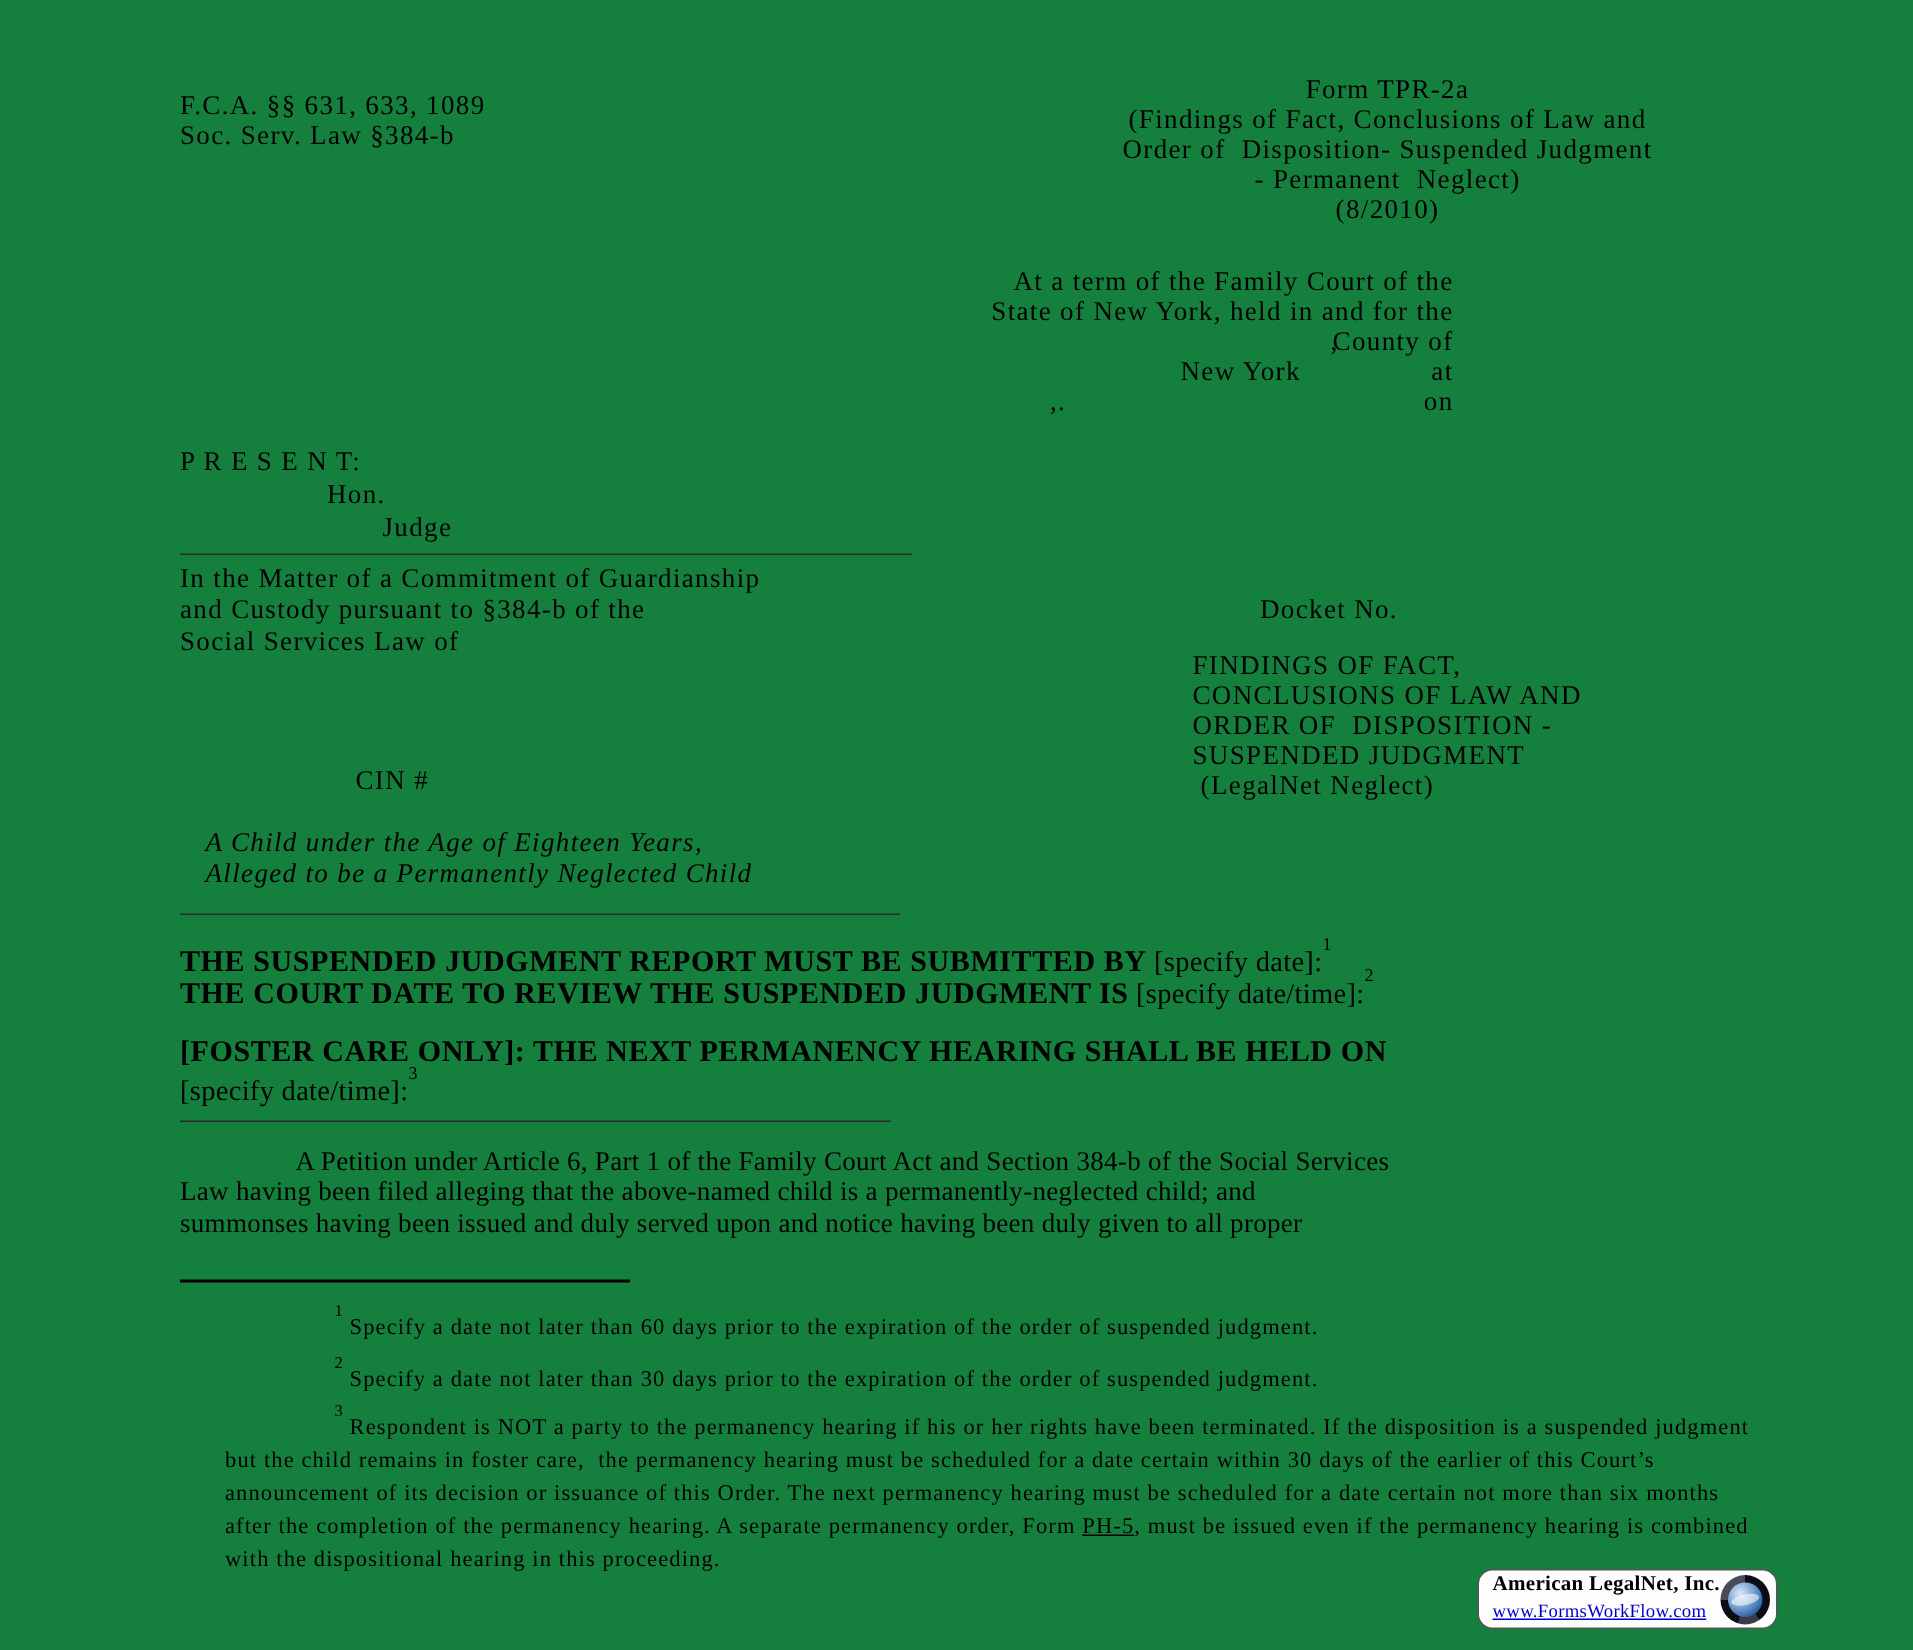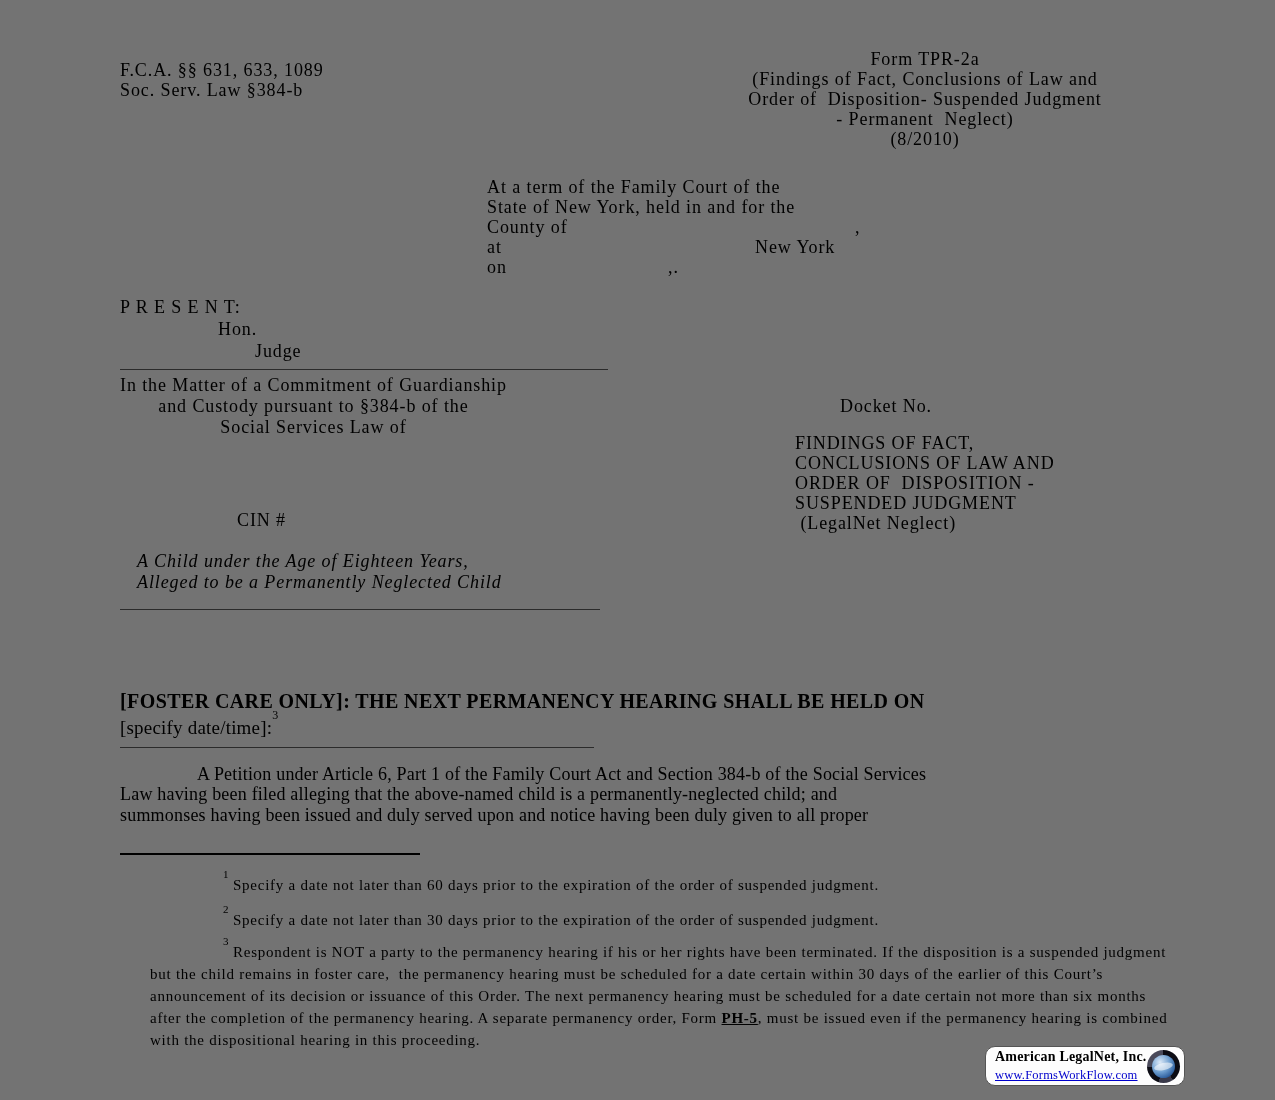--- a/index.html
+++ b/index.html
@@ -1,21 +1,21 @@
 <!DOCTYPE html>
 <html><head>
 <meta charset="utf-8">
 <style>
   * { margin: 0; padding: 0; box-sizing: border-box; }
   html, body { background: #e8e8e8; }
   .page {
     position: relative;
     width: 1275px;
     height: 1100px;
-    background: #737373;
+    background: #15803d;
     color: #000;
     font-family: "Liberation Serif", "DejaVu Serif", serif;
     overflow: hidden;
   }
   .abs { position: absolute; }
   .t { white-space: pre-wrap; }
   .body-txt { font-size: 18px; line-height: 20px; letter-spacing: 0.9px; }
   .line { position: relative; height: 20px; line-height: 20px; }
   .posabs { position: absolute; top: 0; }
   .center { text-align: center; }
@@ -24,21 +24,21 @@
   .bold-directive { font-weight: bold; font-size: 20px; letter-spacing: 0.4px; }
   .dline { height: 20.5px; line-height: 20.5px; white-space: nowrap; }
   .plain { font-weight: normal; font-size: 19px; letter-spacing: 0.2px; }
   sup.ref { font-size: 12px; position: relative; top: -7px; letter-spacing: 0; }
   .petition-line { height: 20.3px; line-height: 20.3px; font-size: 18px; letter-spacing: 0.2px; }
   .pet-indent { padding-left: 77px; }
   .fn { font-size: 15px; letter-spacing: 0.75px; line-height: 22px; }
   .fn sup.ref { font-size: 11px; top: -6px; }
   .fn-sep { background: #000; height: 2px; }
   .fn3-body { text-indent: 73px; }
-  .u { text-decoration: underline; font-weight: bold; }
+  .u { text-decoration: underline; }
   .badge {
     position: absolute;
     left: 985px; top: 1046px;
     width: 200px; height: 40px;
     border: 1.5px solid #555;
     border-radius: 10px;
     background: #fdfdfd;
     display: flex; align-items: center; justify-content: space-between;
     padding: 2px 4px 2px 9px;
   }
@@ -66,21 +66,21 @@
   </div>
 
   <div class="abs body-txt center" style="left:680px; top:49px; width:490px;">
     <div class="line t">Form TPR-2a</div>
     <div class="line t">(Findings of Fact, Conclusions of Law and</div>
     <div class="line t">Order of  Disposition- Suspended Judgment</div>
     <div class="line t">- Permanent  Neglect)</div>
     <div class="line t">(8/2010)</div>
   </div>
 
-  <div class="abs body-txt" style="left:487px; top:177px; width:450px;">
+  <div class="abs body-txt" style="left:519px; top:177px; width:450px;text-align:right;">
     <div class="line t">At a term of the Family Court of the</div>
     <div class="line t">State of New York, held in and for the</div>
     <div class="line">
       <span class="t">County of</span>
       <span class="t posabs" style="left:368px;">,</span>
     </div>
     <div class="line">
       <span class="t">at</span>
       <span class="t posabs" style="left:268px;">New York</span>
     </div>
@@ -91,21 +91,21 @@
   </div>
 
   <div class="abs body-txt" style="left:120px; top:296px;">
     <div class="line t" style="height:22px; line-height:22px;">P R E S E N T:</div>
     <div class="line t" style="height:22px; line-height:22px; padding-left:98px;">Hon.</div>
     <div class="line t" style="height:22px; line-height:22px; padding-left:135px;">Judge</div>
   </div>
 
   <div class="abs divider" style="left:120px; top:369px; width:488px;"></div>
 
-  <div class="abs body-txt" style="left:120px; top:375px;text-align:center;">
+  <div class="abs body-txt" style="left:120px; top:375px;">
     <div class="caption-line t">In the Matter of a Commitment of Guardianship</div>
     <div class="caption-line t">and Custody pursuant to §384-b of the</div>
     <div class="caption-line t">Social Services Law of</div>
   </div>
 
   <div class="abs body-txt t" style="left:840px; top:396px;">Docket No.</div>
 
   <div class="abs body-txt" style="left:795px; top:433px;">
     <div class="line t">FINDINGS OF FACT,</div>
     <div class="line t">CONCLUSIONS OF LAW AND</div>
@@ -116,20 +116,24 @@
 
   <div class="abs body-txt t" style="left:222px; top:510px;margin-left:15px;">CIN #</div>
 
   <div class="abs body-txt" style="left:137px; top:551px;font-style:italic;">
     <div class="caption-line t">A Child under the Age of Eighteen Years,</div>
     <div class="caption-line t">Alleged to be a Permanently Neglected Child</div>
   </div>
 
   <div class="abs divider" style="left:120px; top:609px; width:480px;"></div>
 
+  <div class="abs bold-directive" style="left:120px; top:626px;">
+    <div class="dline"><span class="t">THE SUSPENDED JUDGMENT REPORT MUST BE SUBMITTED BY</span><span class="t plain"> [specify date]:</span><sup class="ref plain">1</sup></div>
+    <div class="dline"><span class="t">THE COURT DATE TO REVIEW THE SUSPENDED JUDGMENT IS</span><span class="t plain"> [specify date/time]:</span><sup class="ref plain">2</sup></div>
+  </div>
 
   <div class="abs bold-directive" style="left:120px; top:691px;">
     <div class="dline t">[FOSTER CARE ONLY]:   THE NEXT PERMANENCY HEARING SHALL BE HELD ON</div>
     <div class="dline"><span class="t plain">[specify date/time]:</span><sup class="ref plain">3</sup></div>
   </div>
 
   <div class="abs divider" style="left:120px; top:747px; width:474px;"></div>
 
   <div class="abs" style="left:120px; top:764px; width:1070px;">
     <div class="petition-line t pet-indent">A Petition under Article 6, Part 1 of the Family Court Act and Section 384-b of the Social Services</div>

